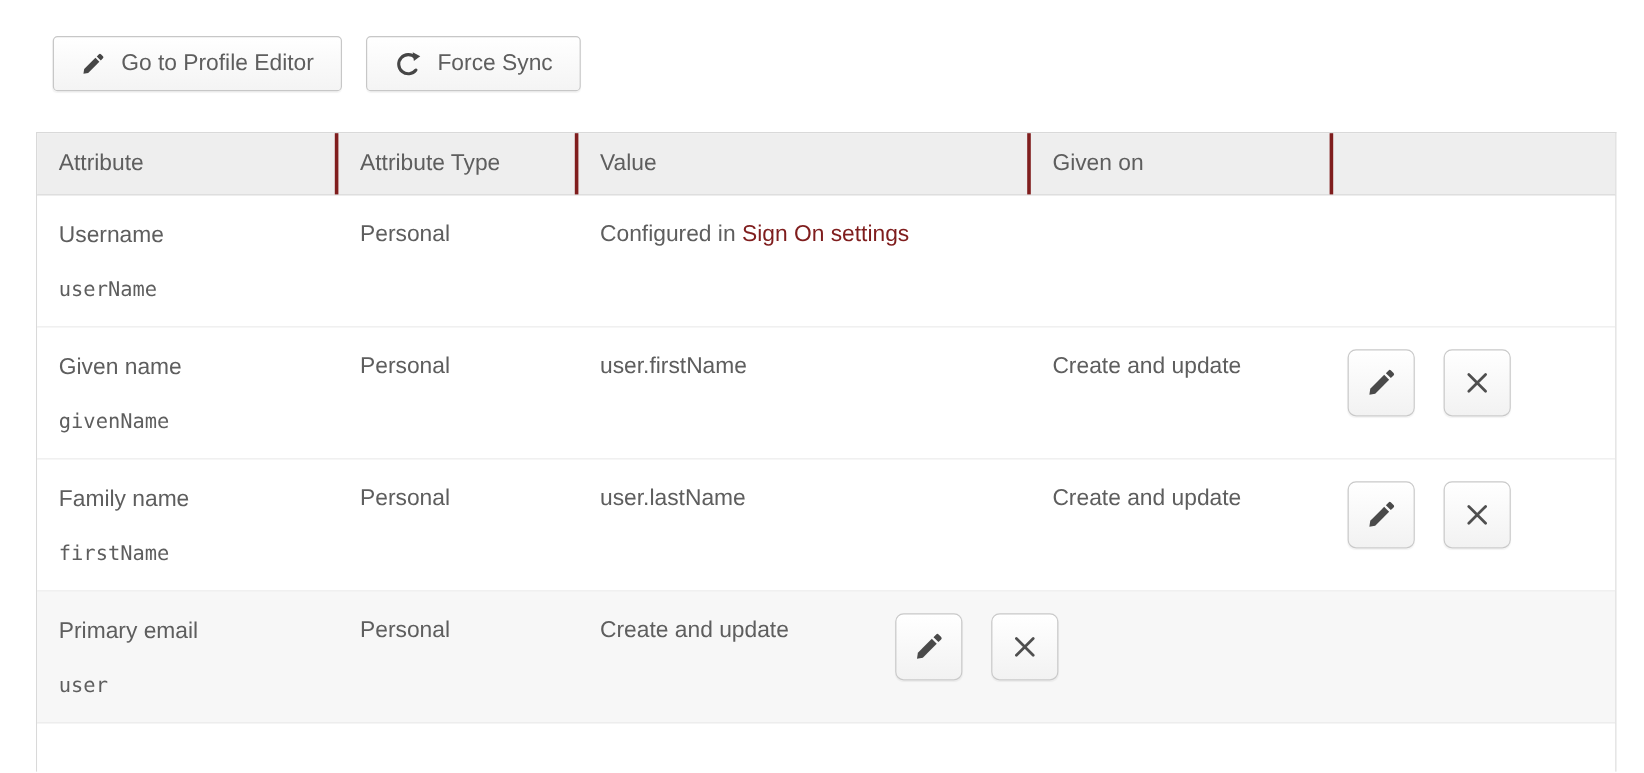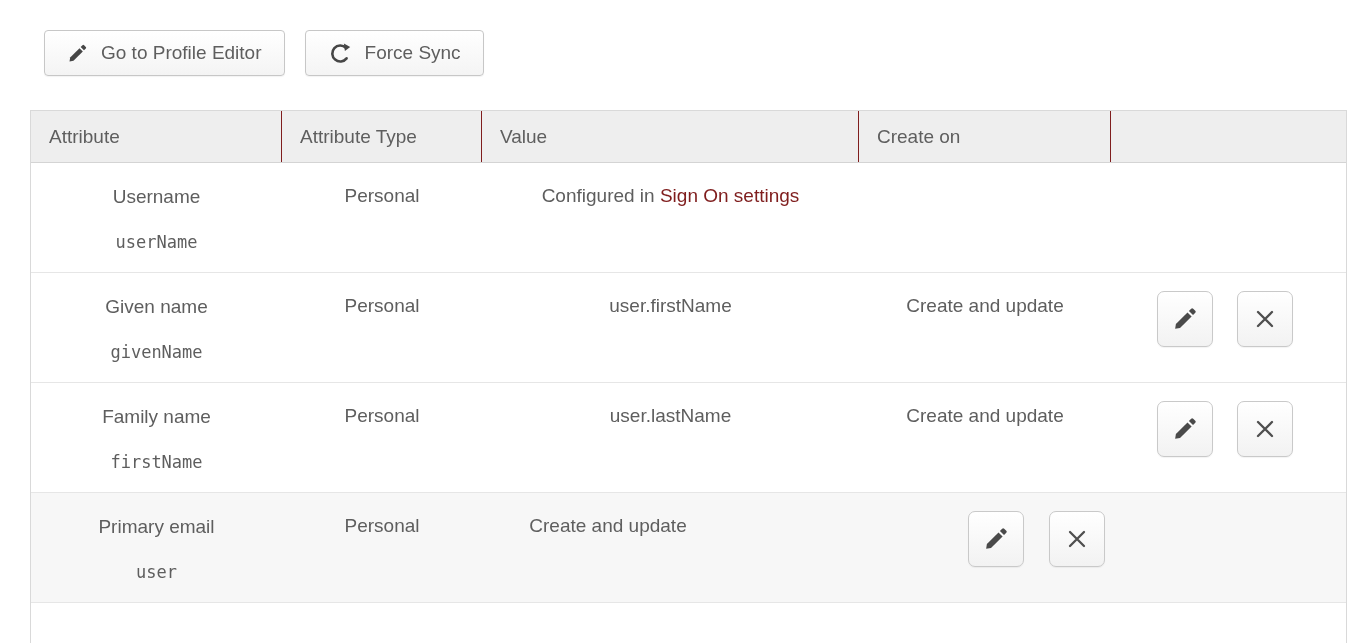--- a/index.html
+++ b/index.html
@@ -31,39 +31,39 @@
     border:1px solid #d9d9d9; border-bottom:none;
     background:#ffffff;
   }
   .thead {
     display:flex; height:52px; background:#eeeeee;
     border-bottom:1px solid #d4d4d4;
   }
   .th {
     display:flex; align-items:center;
     padding:0 18px; font-size:19px; color:#5e5e5e;
-    border-right:1px solid #7f1d1d;
+    border-right:3px solid #7f1d1d;
   }
   .th:last-child { border-right:none; }
 
   .col-attr    { width:251px; flex:none; }
   .col-type    { width:200px; flex:none; }
   .col-value   { width:377px; flex:none; }
   .col-apply   { width:252px; flex:none; }
   .col-actions { flex:1; }
 
   .row {
     display:flex; height:110px;
     border-bottom:1px solid #e6e6e6;
     background:#ffffff;
   }
   .row.highlight { background:#f7f7f7; }
   .row.partial { height:40px; border-bottom:none; }
 
-  .cell { padding:22px 18px 0 18px; font-size:19px; color:#5e5e5e;text-align:center; }
+  .cell { padding:22px 18px 0 18px; font-size:19px; color:#5e5e5e; }
   .attr-label { line-height:23px; }
   .attr-var {
     font-family:"DejaVu Sans Mono", monospace;
     font-size:17px; margin-top:24px; color:#5e5e5e;
   }
   .link { color:#7f1d1d; text-decoration:none; cursor:pointer; }
 
   .cell-actions { padding:18px 0 0 12px; }
   .icon-btn {
     width:56px; height:56px;
@@ -99,21 +99,21 @@
     <span>Force Sync</span>
   </button>
 </div>
 
 <div class="table">
 
   <div class="thead">
     <div class="th col-attr">Attribute</div>
     <div class="th col-type">Attribute Type</div>
     <div class="th col-value">Value</div>
-    <div class="th col-apply">Create on</div>
+    <div class="th col-apply">Given on</div>
     <div class="th col-actions"></div>
   </div>
 
   <div class="row">
     <div class="cell col-attr">
       <div class="attr-label">Username</div>
       <div class="attr-var">userName</div>
     </div>
     <div class="cell col-type">Personal</div>
     <div class="cell col-value">

